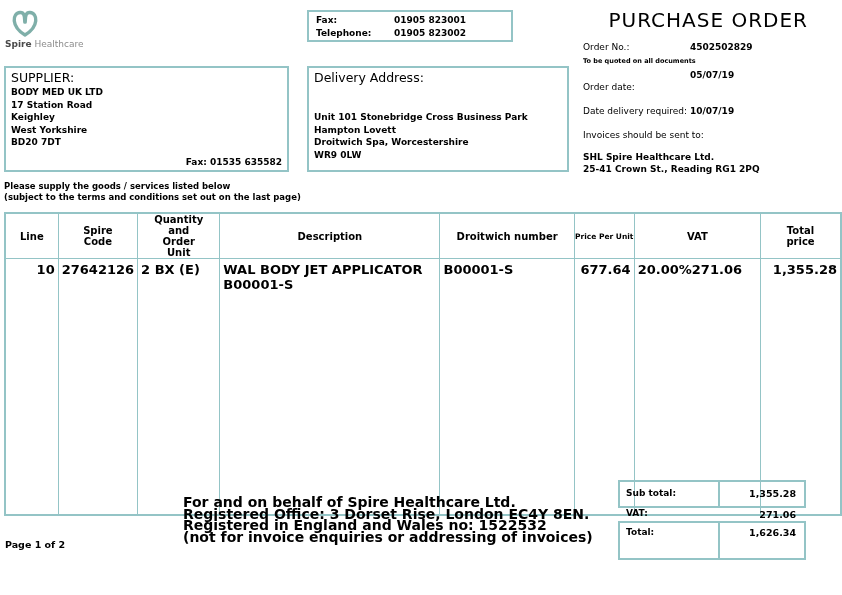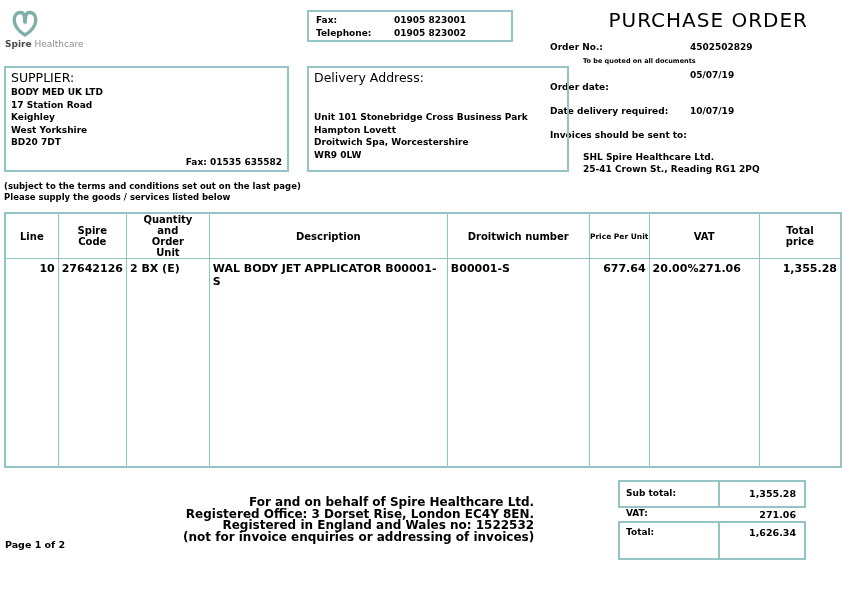--- a/index.html
+++ b/index.html
@@ -28,21 +28,21 @@
   }
   .contact-row { display: flex; line-height: 13px; }
   .contact-row .lbl { width: 78px; }
 
   
   .po-title {
     left: 560px; top: 8px; width: 248px;
     font-size: 20px; font-weight: 500; letter-spacing: 1px;
     text-align: right; white-space: nowrap;
   }
-  .meta-label { left: 550px; font-size: 9px; font-weight: 700; }
+  .meta-label { left: 583px; font-size: 9px; font-weight: 400; }
   .meta-value { left: 690px; font-size: 9px; font-weight: 700; }
   .meta-note { left: 583px; top: 57px; font-size: 6.5px; font-weight: 700; }
   .invoice-line { left: 583px; font-size: 9px; font-weight: 700; }
 
   
   .supplier-box {
     left: 4px; top: 66px; width: 285px; height: 106px;
     border: 2px solid #94c4c6; padding: 2px 5px;
   }
   .delivery-box {
@@ -66,22 +66,22 @@
     border-collapse: collapse; table-layout: fixed;
     border: 2px solid #94c4c6;
   }
   .items-table th, .items-table td { border: 1.5px solid #94c4c6; }
   .items-table th {
     height: 26px; font-size: 10px; font-weight: 700;
     text-align: center; vertical-align: middle; padding: 0 14px;
   }
   .items-table th.nowrap { white-space: nowrap; font-size: 7.5px; padding: 0; }
   .items-table td {
-    height: 208px; vertical-align: top;
-    font-size: 11px; font-weight: 700; padding: 3px 3px 0 3px;
+    height: 256px; vertical-align: top;
+    font-size: 13px; font-weight: 700; padding: 3px 3px 0 3px;
   }
   .td-right { text-align: right; }
   .td-line { text-align: right; padding-right: 5px; }
   .vat-cell-inner { display: flex; justify-content: space-between; padding-right: 15px; }
   .td-total { padding-right: 16px; }
   .td-price { padding-right: 5px; }
 
   
   .totals-box {
     border: 2px solid #94c4c6; display: flex;
@@ -91,21 +91,21 @@
   .totals-lower { left: 618px; top: 521px; width: 188px; height: 39px; }
   .totals-labels {
     width: 100px; border-right: 2px solid #94c4c6;
     padding: 6px 0 0 6px;
   }
   .totals-values { flex: 1; text-align: right; padding: 6px 8px 0 0; font-size: 9.5px; }
   .totals-gap { margin-top: 10px; }
   .totals-lower .totals-labels, .totals-lower .totals-values { padding-top: 4px; }
 
   
-  .footer-block { left: 183px; top: 497px; font-size: 12px; font-weight: 700; line-height: 11.5px; text-align: right; }
+  .footer-block { left: 183px; top: 497px; font-size: 14px; font-weight: 700; line-height: 11.5px; }
   .page-number { left: 5px; top: 539px; font-size: 9.5px; font-weight: 700; }
 </style>
 </head>
 <body>
 
 <div class="page">
 
   <div class="abs logo-icon">
     <svg width="36" height="30" viewBox="0 0 36 30" fill="none">
       <path d="M18 27 C4 19 5 5 13 4.5 C18 4.2 17.5 10 17.8 14 M18 27 C32 19 31 5 23 4.5 C18 4.2 18.5 10 18.2 14" stroke="#7fafa9" stroke-width="3.4" stroke-linecap="round" fill="none"></path>
@@ -157,22 +157,22 @@
     <div class="box-heading">Delivery Address:</div>
     <div class="addr-block">
       <div class="addr-line">Unit 101 Stonebridge Cross Business Park</div>
       <div class="addr-line">Hampton Lovett</div>
       <div class="addr-line">Droitwich Spa, Worcestershire</div>
       <div class="addr-line">WR9 0LW</div>
     </div>
   </div>
 
   <div class="abs instruction">
+    <div>Please supply the goods / services listed below</div>
     <div>(subject to the terms and conditions set out on the last page)</div>
-    <div>Please supply the goods / services listed below</div>
   </div>
 
   <table class="items-table">
     <colgroup>
       <col style="width:36px">
         <col style="width:57px">
         <col style="width:83px">
         <col style="width:241px">
       <col style="width:143px">
         <col style="width:60px">

